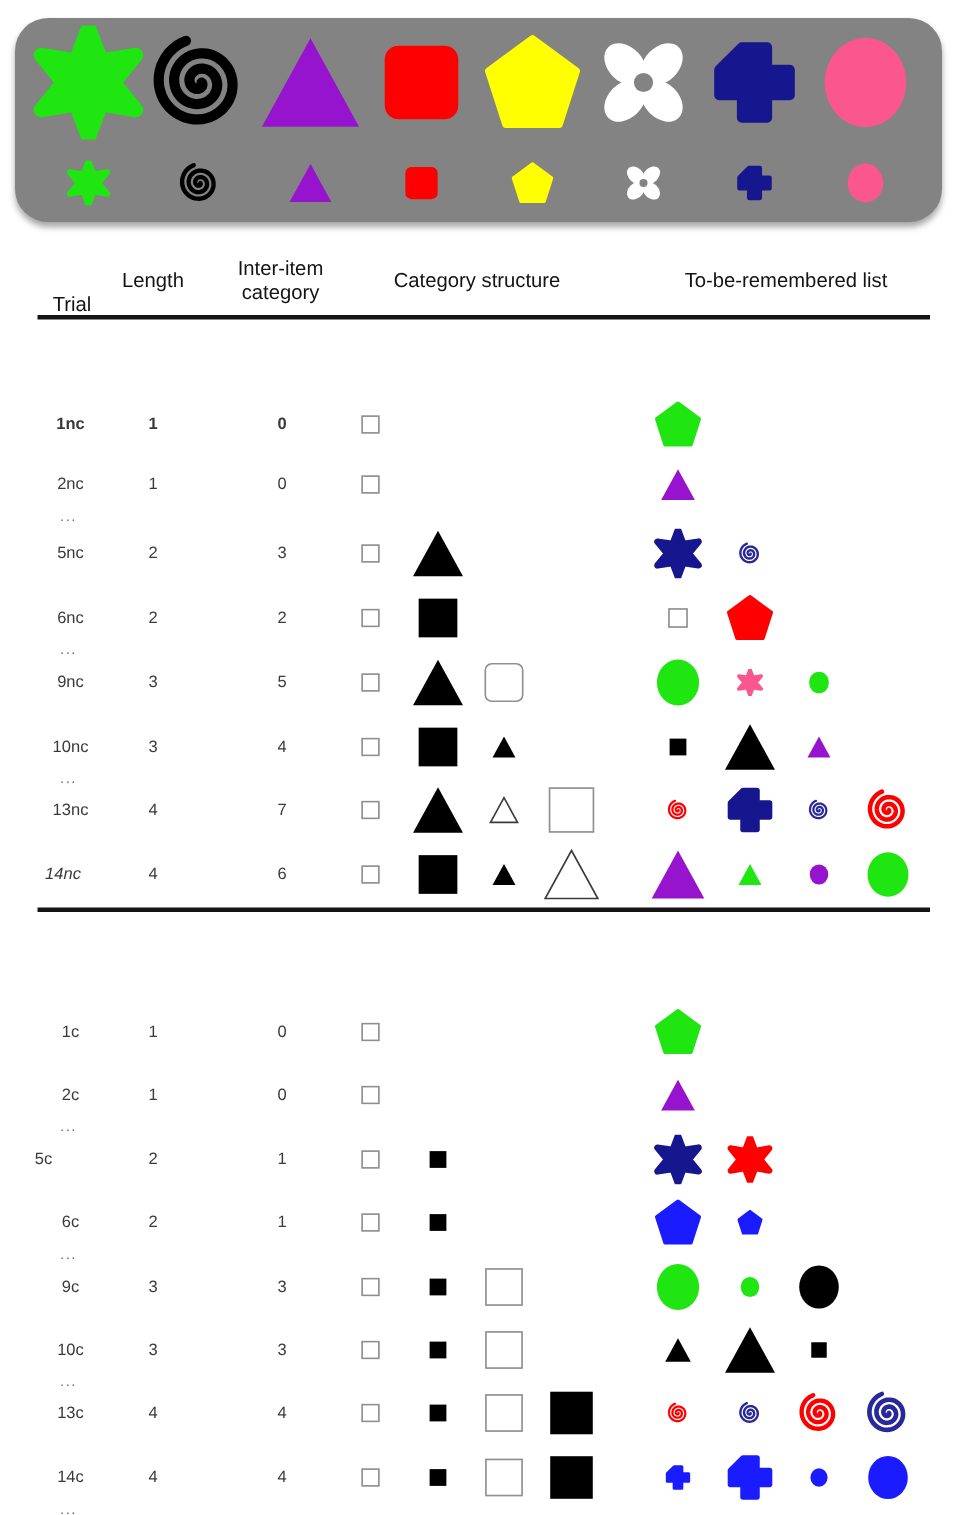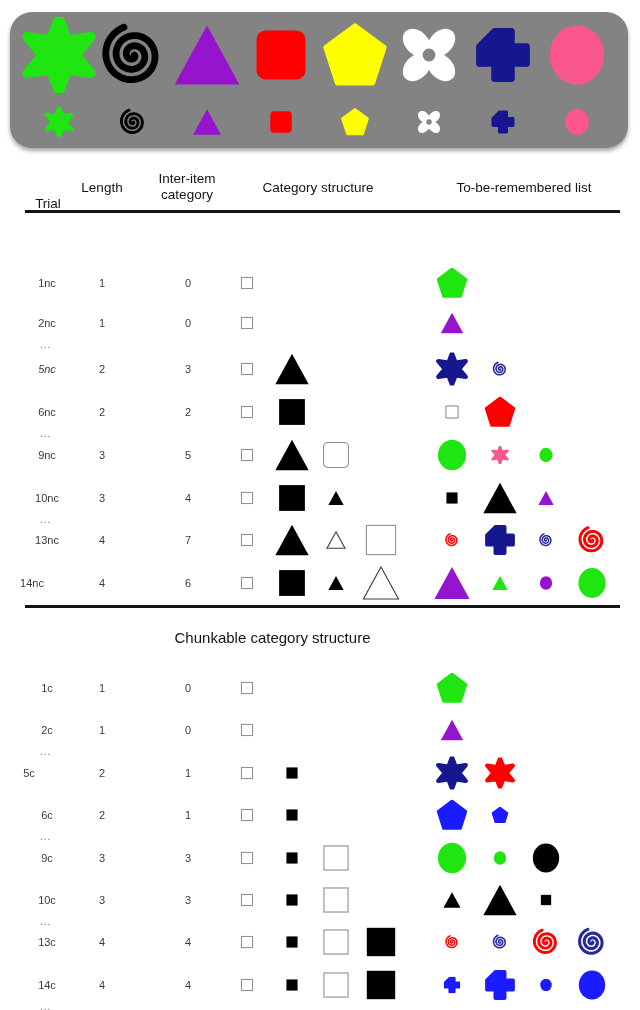--- a/index.html
+++ b/index.html
@@ -122,21 +122,21 @@
 
   <div class="hdr" style="left:48px;top:203px">Trial</div>
   <div class="hdr" style="left:102px;top:187px">Length</div>
   <div class="hdr wrap" style="left:187px;top:187px">Inter-item category</div>
   <div class="hdr" style="left:318px;top:187px">Category structure</div>
   <div class="hdr" style="left:524px;top:187px">To-be-remembered list</div>
 
   <div class="rule" style="left:25px;top:210px;width:595px"></div>
 
   <div class="rows" style="top:262px">
-      <div class="row" style="top: 0px;">
+      <div class="row" style="top: 0px; font-weight: bold;">
         <div class="cell" style="left: 47px;">1nc</div>
         <div class="cell" style="left: 102px;">1</div>
         <div class="cell" style="left: 188px;">0</div>
         <div class="slot" style="left: 247px; top: 21px;">
           <svg width="13" height="13" viewBox="0 0 100 100">
             <rect x="7" y="7" width="86" height="86" rx="0" fill="#ffffff" stroke="#8f8f8f" stroke-width="8.46"></rect>
           </svg>
         </div>
         <div class="slot" style="left: 452px; top: 21px;">
           <svg width="31" height="31" viewBox="0 0 100 100">
@@ -154,21 +154,21 @@
             <rect x="7" y="7" width="86" height="86" rx="0" fill="#ffffff" stroke="#8f8f8f" stroke-width="8.46"></rect>
           </svg>
         </div>
         <div class="slot" style="left: 452px; top: 21px;">
           <svg width="25" height="25" viewBox="0 0 100 100">
             <polygon points="50,9 95,91 5,91" fill="#9614cd"></polygon>
           </svg>
         </div>
       </div>
       <div class="row" style="top: 85.8px;">
-        <div class="cell" style="left: 47px; font-style: italic;">5nc</div>
+        <div class="cell" style="left: 47px;">5nc</div>
         <div class="cell" style="left: 102px;">2</div>
         <div class="cell" style="left: 188px;">3</div>
         <div class="slot" style="left: 247px; top: 21px;">
           <svg width="13" height="13" viewBox="0 0 100 100">
             <rect x="7" y="7" width="86" height="86" rx="0" fill="#ffffff" stroke="#8f8f8f" stroke-width="8.46"></rect>
           </svg>
         </div>
         <div class="slot" style="left: 292px; top: 21px;">
           <svg width="37" height="37" viewBox="0 0 100 100">
             <polygon points="50,9 95,91 5,91" fill="#000000"></polygon>
@@ -321,21 +321,21 @@
             <path d="M52.0 50.0 L52.3 50.3 L52.5 50.6 L52.7 51.0 L52.8 51.5 L52.8 52.0 L52.8 52.5 L52.7 53.0 L52.5 53.6 L52.1 54.1 L51.7 54.6 L51.2 55.1 L50.6 55.5 L50.0 55.8 L49.2 56.1 L48.4 56.2 L47.6 56.2 L46.7 56.2 L45.8 56.0 L44.9 55.6 L44.1 55.2 L43.3 54.6 L42.5 53.9 L41.8 53.0 L41.2 52.1 L40.7 51.0 L40.4 49.9 L40.2 48.7 L40.1 47.5 L40.2 46.2 L40.5 44.9 L41.0 43.6 L41.6 42.4 L42.4 41.2 L43.3 40.1 L44.4 39.1 L45.7 38.2 L47.1 37.5 L48.6 36.9 L50.2 36.6 L51.8 36.4 L53.5 36.4 L55.3 36.7 L57.0 37.2 L58.6 37.9 L60.2 38.8 L61.7 39.9 L63.1 41.3 L64.3 42.8 L65.4 44.5 L66.2 46.3 L66.8 48.3 L67.2 50.3 L67.4 52.4 L67.2 54.6 L66.8 56.7 L66.1 58.9 L65.2 60.9 L64.0 62.9 L62.5 64.7 L60.8 66.3 L58.9 67.8 L56.7 69.0 L54.5 70.0 L52.0 70.6 L49.5 71.0 L46.9 71.1 L44.3 70.9 L41.8 70.3 L39.2 69.4 L36.8 68.2 L34.5 66.7 L32.3 64.9 L30.4 62.8 L28.8 60.5 L27.4 57.9 L26.3 55.2 L25.6 52.3 L25.2 49.3 L25.1 46.3 L25.5 43.2 L26.2 40.2 L27.3 37.3 L28.8 34.4 L30.6 31.8 L32.8 29.4 L35.2 27.2 L38.0 25.3 L40.9 23.7 L44.1 22.6 L47.5 21.8 L50.9 21.4 L54.4 21.4 L57.9 21.9 L61.4 22.7 L64.7 24.1 L67.9 25.8 L70.9 27.9 L73.7 30.4 L76.1 33.3 L78.2 36.4 L79.9 39.8 L81.2 43.5 L82.0 47.3 L82.4 51.2 L82.3 55.1 L81.8 59.1 L80.7 63.0 L79.2 66.7 L77.2 70.3 L74.7 73.6 L71.9 76.7 L68.6 79.4 L65.1 81.7 L61.2 83.6 L57.2 85.0 L52.9 85.9 L48.5 86.2 L44.1 86.1 L39.7 85.4 L35.4 84.2 L31.2 82.4 L27.3 80.1 L23.6 77.4 L20.3 74.2 L17.3 70.5 L14.8 66.6 L12.8 62.3 L11.3 57.7 L10.3 53.0 L10.0 48.2 L10.2 43.3 L11.0 38.5 L12.4 33.7 L14.4 29.2 L17.0 24.8 L20.0 20.8 L23.6 17.2 L27.6 14.0 L32.0 11.3 L36.7 9.1 " fill="none" stroke="#28289a" stroke-width="10" stroke-linecap="round"></path>
           </svg>
         </div>
         <div class="slot" style="left: 592px; top: 21px;">
           <svg width="30" height="30" viewBox="0 0 100 100">
             <path d="M52.0 50.0 L52.3 50.3 L52.5 50.6 L52.7 51.0 L52.8 51.5 L52.8 52.0 L52.8 52.5 L52.7 53.0 L52.5 53.6 L52.1 54.1 L51.7 54.6 L51.2 55.1 L50.6 55.5 L50.0 55.8 L49.2 56.1 L48.4 56.2 L47.6 56.2 L46.7 56.2 L45.8 56.0 L44.9 55.6 L44.1 55.2 L43.3 54.6 L42.5 53.9 L41.8 53.0 L41.2 52.1 L40.7 51.0 L40.4 49.9 L40.2 48.7 L40.1 47.5 L40.2 46.2 L40.5 44.9 L41.0 43.6 L41.6 42.4 L42.4 41.2 L43.3 40.1 L44.4 39.1 L45.7 38.2 L47.1 37.5 L48.6 36.9 L50.2 36.6 L51.8 36.4 L53.5 36.4 L55.3 36.7 L57.0 37.2 L58.6 37.9 L60.2 38.8 L61.7 39.9 L63.1 41.3 L64.3 42.8 L65.4 44.5 L66.2 46.3 L66.8 48.3 L67.2 50.3 L67.4 52.4 L67.2 54.6 L66.8 56.7 L66.1 58.9 L65.2 60.9 L64.0 62.9 L62.5 64.7 L60.8 66.3 L58.9 67.8 L56.7 69.0 L54.5 70.0 L52.0 70.6 L49.5 71.0 L46.9 71.1 L44.3 70.9 L41.8 70.3 L39.2 69.4 L36.8 68.2 L34.5 66.7 L32.3 64.9 L30.4 62.8 L28.8 60.5 L27.4 57.9 L26.3 55.2 L25.6 52.3 L25.2 49.3 L25.1 46.3 L25.5 43.2 L26.2 40.2 L27.3 37.3 L28.8 34.4 L30.6 31.8 L32.8 29.4 L35.2 27.2 L38.0 25.3 L40.9 23.7 L44.1 22.6 L47.5 21.8 L50.9 21.4 L54.4 21.4 L57.9 21.9 L61.4 22.7 L64.7 24.1 L67.9 25.8 L70.9 27.9 L73.7 30.4 L76.1 33.3 L78.2 36.4 L79.9 39.8 L81.2 43.5 L82.0 47.3 L82.4 51.2 L82.3 55.1 L81.8 59.1 L80.7 63.0 L79.2 66.7 L77.2 70.3 L74.7 73.6 L71.9 76.7 L68.6 79.4 L65.1 81.7 L61.2 83.6 L57.2 85.0 L52.9 85.9 L48.5 86.2 L44.1 86.1 L39.7 85.4 L35.4 84.2 L31.2 82.4 L27.3 80.1 L23.6 77.4 L20.3 74.2 L17.3 70.5 L14.8 66.6 L12.8 62.3 L11.3 57.7 L10.3 53.0 L10.0 48.2 L10.2 43.3 L11.0 38.5 L12.4 33.7 L14.4 29.2 L17.0 24.8 L20.0 20.8 L23.6 17.2 L27.6 14.0 L32.0 11.3 L36.7 9.1 " fill="none" stroke="#ff0000" stroke-width="10" stroke-linecap="round"></path>
           </svg>
         </div>
       </div>
       <div class="row" style="top: 300.3px;">
-        <div class="cell" style="left: 32px;">14nc</div>
+        <div class="cell" style="left: 42px; font-style: italic;">14nc</div>
         <div class="cell" style="left: 102px;">4</div>
         <div class="cell" style="left: 188px;">6</div>
         <div class="dots">...</div>
         <div class="slot" style="left: 247px; top: 21px;">
           <svg width="13" height="13" viewBox="0 0 100 100">
             <rect x="7" y="7" width="86" height="86" rx="0" fill="#ffffff" stroke="#8f8f8f" stroke-width="8.46"></rect>
           </svg>
         </div>
         <div class="slot" style="left: 292px; top: 21px;">
           <svg width="30" height="30" viewBox="0 0 100 100">
@@ -370,21 +370,20 @@
         <div class="slot" style="left: 592px; top: 21px;">
           <svg width="31" height="31" viewBox="0 0 100 100">
             <ellipse cx="50" cy="50" rx="44" ry="48" fill="#1fe511"></ellipse>
           </svg>
         </div>
       </div>
     </div>
 
   <div class="rule" style="left:25px;top:605px;width:595px"></div>
 
-  <div class="section-title" style="top:629px">Chunkable category structure</div>
   <div class="rows" style="top:667px">
       <div class="row" style="top: 0px;">
         <div class="cell" style="left: 47px;">1c</div>
         <div class="cell" style="left: 102px;">1</div>
         <div class="cell" style="left: 188px;">0</div>
         <div class="slot" style="left: 247px; top: 21px;">
           <svg width="13" height="13" viewBox="0 0 100 100">
             <rect x="7" y="7" width="86" height="86" rx="0" fill="#ffffff" stroke="#8f8f8f" stroke-width="8.46"></rect>
           </svg>
         </div>

